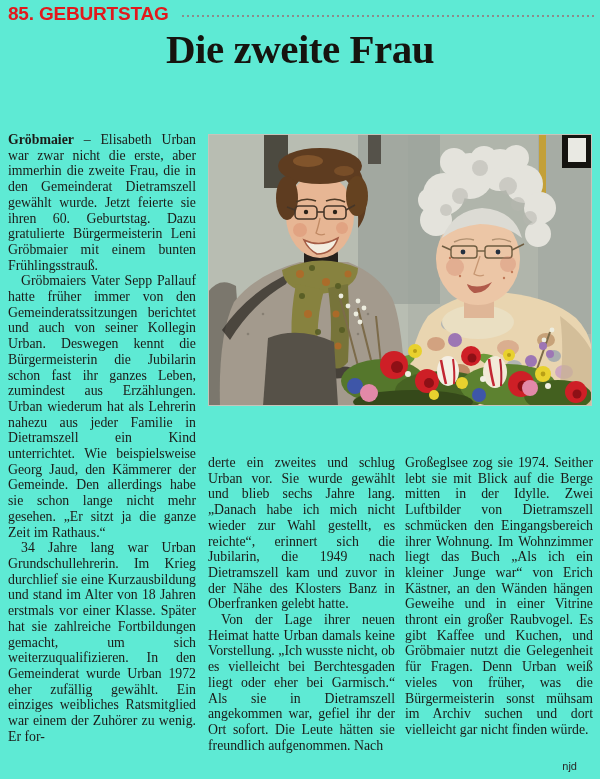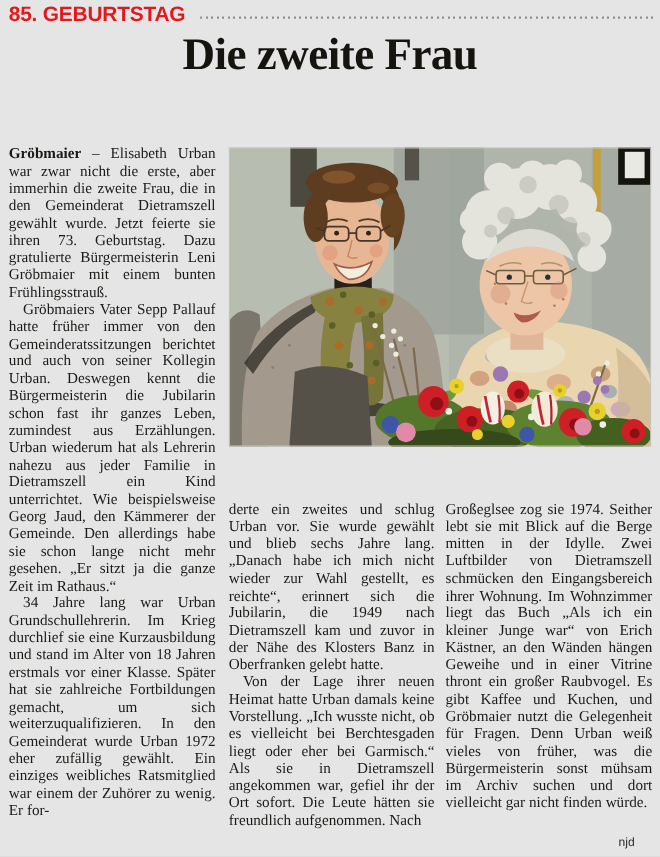--- a/index.html
+++ b/index.html
@@ -1,18 +1,18 @@
 <!DOCTYPE html>
 <html lang="de"><head>
 <meta charset="utf-8">
 <style>
   html,body{margin:0;padding:0;background:#9a9a9a;}
   .page{
     position:relative;width:600px;height:779px;margin:0 auto;
-    background:#e5e5e5;overflow:hidden;
+    background:#5eead4;overflow:hidden;
     font-family:"Liberation Serif", serif;color:#1c1a17;
   }
   
   .kicker{
     position:absolute;left:8px;top:3px;
     font-family:"Liberation Sans", sans-serif;font-weight:bold;
     font-size:19px;letter-spacing:-0.2px;color:#e2191c;white-space:nowrap;
   }
   .dotted-rule{
     position:absolute;left:182px;right:3px;top:15px;height:2px;
@@ -61,21 +61,21 @@
 <div class="page">
 
   <header>
     <span class="kicker">85. GEBURTSTAG</span>
     <span class="dotted-rule"></span>
   </header>
 
   <h1 class="headline"><span>Die zweite Frau</span><br></h1>
 
   <div class="col col1">
-    <p class="para"><b class="dateline">Gröbmaier</b><span> – </span><span>Elisabeth Urban war zwar nicht die erste, aber immerhin die zweite Frau, die in den Gemeinderat Dietramszell gewählt wurde. Jetzt feierte sie ihren 73. Geburtstag. Dazu gratulierte Bürgermeisterin Leni Gröbmaier mit einem bunten Frühlingsstrauß.</span></p>
+    <p class="para"><b class="dateline">Gröbmaier</b><span> – </span><span>Elisabeth Urban war zwar nicht die erste, aber immerhin die zweite Frau, die in den Gemeinderat Dietramszell gewählt wurde. Jetzt feierte sie ihren 60. Geburtstag. Dazu gratulierte Bürgermeisterin Leni Gröbmaier mit einem bunten Frühlingsstrauß.</span></p>
     <p class="para indent">Gröbmaiers Vater Sepp Pallauf hatte früher immer von den Gemeinderatssitzungen berichtet und auch von seiner Kollegin Urban. Deswegen kennt die Bürgermeisterin die Jubilarin schon fast ihr ganzes Leben, zumindest aus Erzählungen. Urban wiederum hat als Lehrerin nahezu aus jeder Familie in Dietramszell ein Kind unterrichtet. Wie beispielsweise Georg Jaud, den Kämmerer der Gemeinde. Den allerdings habe sie schon lange nicht mehr gesehen. „Er sitzt ja die ganze Zeit im Rathaus.“</p>
     <p class="para indent">34 Jahre lang war Urban Grundschullehrerin. Im Krieg durchlief sie eine Kurzausbildung und stand im Alter von 18 Jahren erstmals vor einer Klasse. Später hat sie zahlreiche Fortbildungen gemacht, um sich weiterzuqualifizieren. In den Gemeinderat wurde Urban 1972 eher zufällig gewählt. Ein einziges weibliches Ratsmitglied war einem der Zuhörer zu wenig. Er for-</p>
   </div>
 
   <figure class="photo">
     <svg viewBox="0 0 384 272" width="384" height="272" xmlns="http://www.w3.org/2000/svg">
 
       <g>
         <rect x="0" y="0" width="384" height="272" fill="#b0b5ab"></rect>
         <rect x="0" y="0" width="200" height="272" fill="#bfc3b8" opacity="0.55"></rect>

